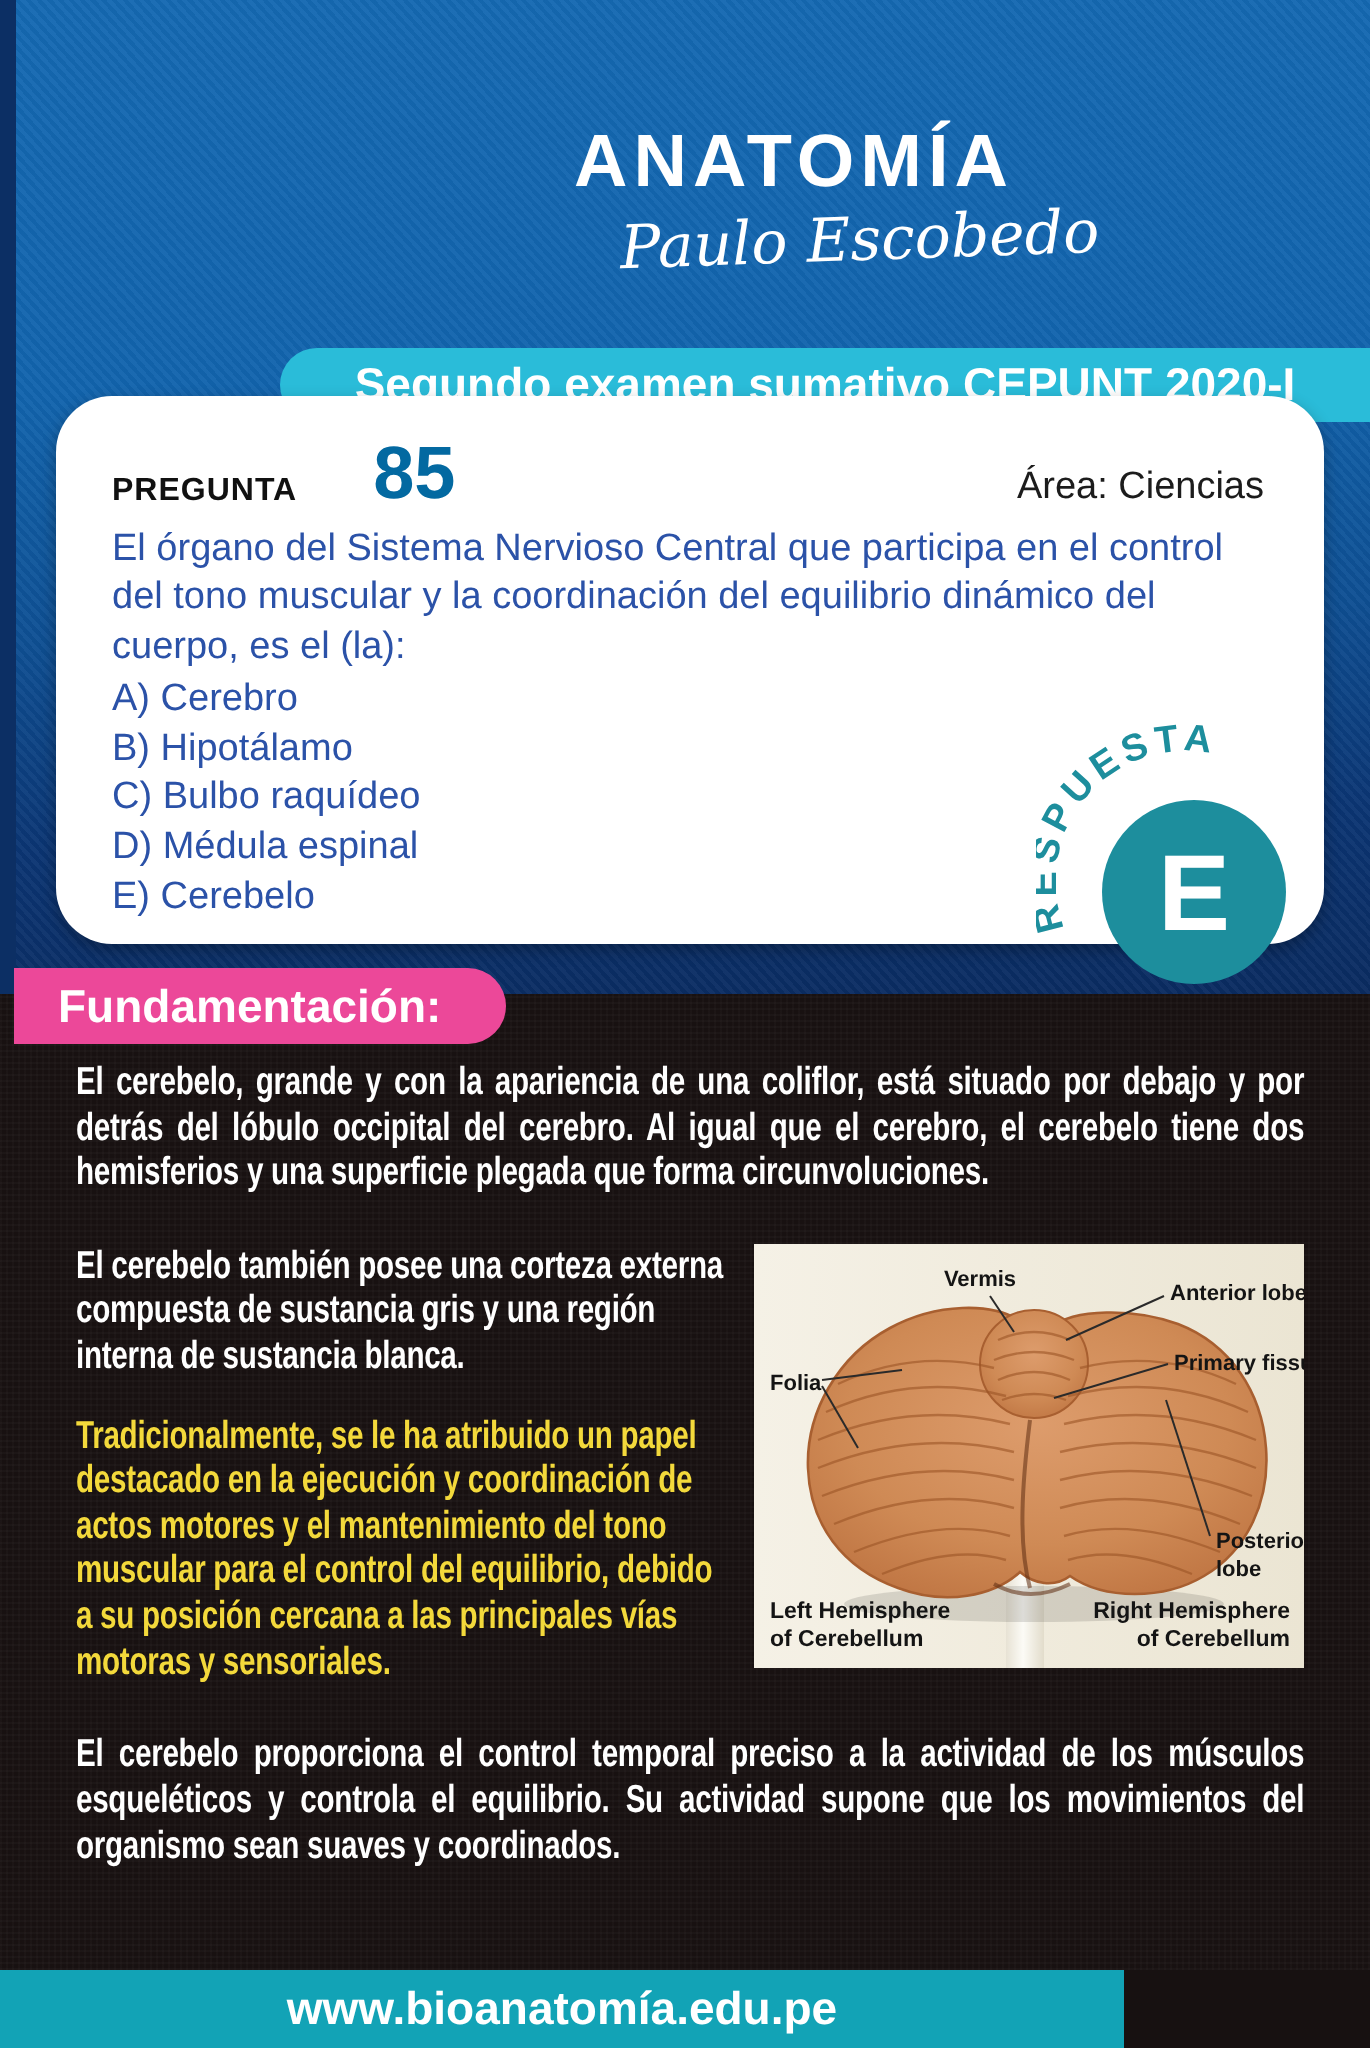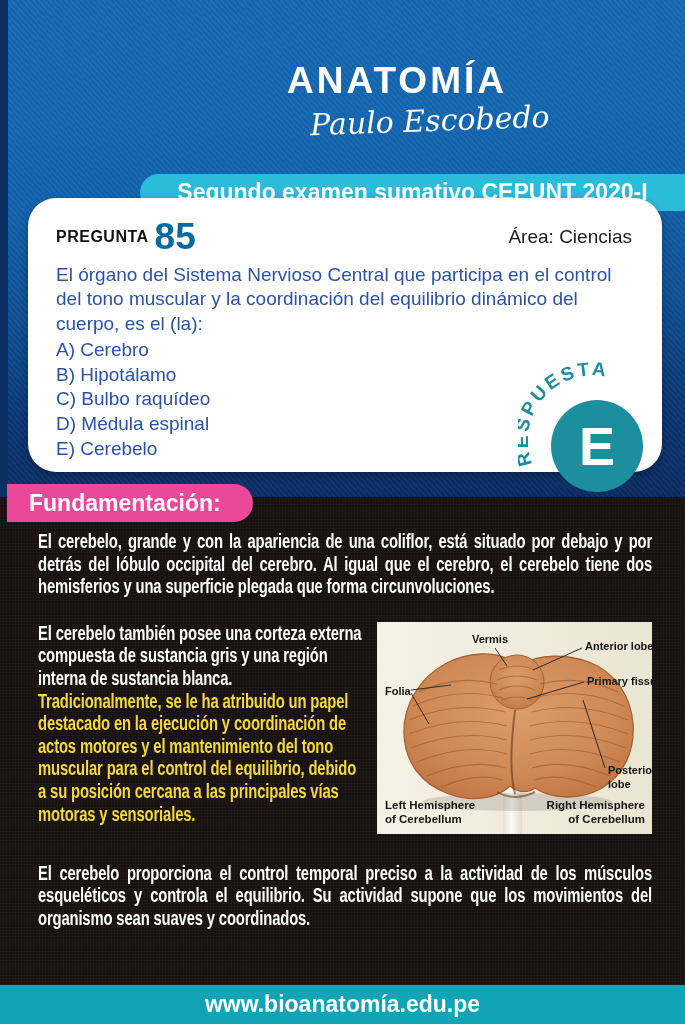--- a/index.html
+++ b/index.html
@@ -50,21 +50,21 @@
     color:#ffffff; font-weight:bold; font-size:23px;
   }
 
   
   .card {
     position:absolute; left:28px; top:198px; width:634px; height:274px;
     background:#ffffff; border-radius:28px;
     box-shadow:0 3px 8px rgba(0,0,0,.3);
     padding:20px 30px 0 28px;
   }
-  .card-head { display:flex; align-items:center; }
+  .card-head { display:flex; align-items:flex-end;gap:32px; }
   .q-label { font-size:16px; font-weight:bold; color:#111; letter-spacing:.5px; }
   .q-number { font-size:37px; font-weight:bold; color:#0369a1; margin-left:6px; line-height:1; }
   .q-area { margin-left:auto; font-size:19px; color:#1c1c1c; }
   .q-text {
     margin-top:8px; color:#2b52a8; font-size:19px; line-height:1.28;
   }
   .q-options { margin-top:2px; color:#2b52a8; font-size:19px; line-height:1.3; list-style:none; }
 
   
   .badge { position:absolute; left:518px; top:350px; width:164px; height:147px; }
@@ -93,27 +93,27 @@
   .ci-full { width:808px; }
   .ci-col { width:434px; }
   .dark p {
     color:#ffffff; font-weight:bold; font-size:19.5px; line-height:1.16;
     letter-spacing:-.2px;
   }
   .justified { text-align:justify; }
   .highlight { color:#f3d93b !important; }
   .columns { display:flex; margin-top:24px; }
   .col-left { width:330px; }
-  .col-left .gap { }
+  .col-left .gap { margin-top:17px; }
   .figure-wrap { width:275px; margin-left:9px; }
   .para-bottom { margin-top:24px; }
 
   
   .footer {
-    position:absolute; left:0; bottom:0; width:685px; height:39px;
+    position:absolute; left:0; bottom:0; width:562px; height:39px;
     background:#12a3b6;
     display:flex; align-items:center; justify-content:center;
     color:#ffffff; font-weight:bold; font-size:23px;
   }
 </style>
 </head>
 <body>
 
 <div class="hero">
   <div class="left-strip"></div>

